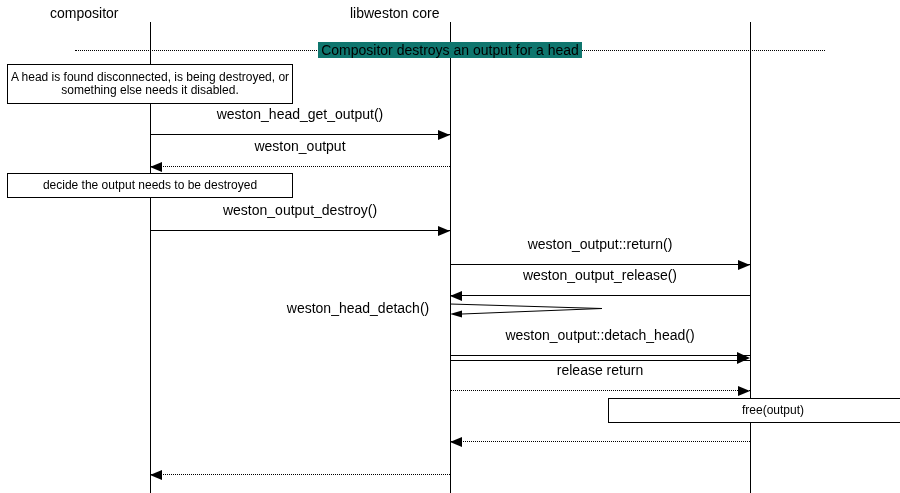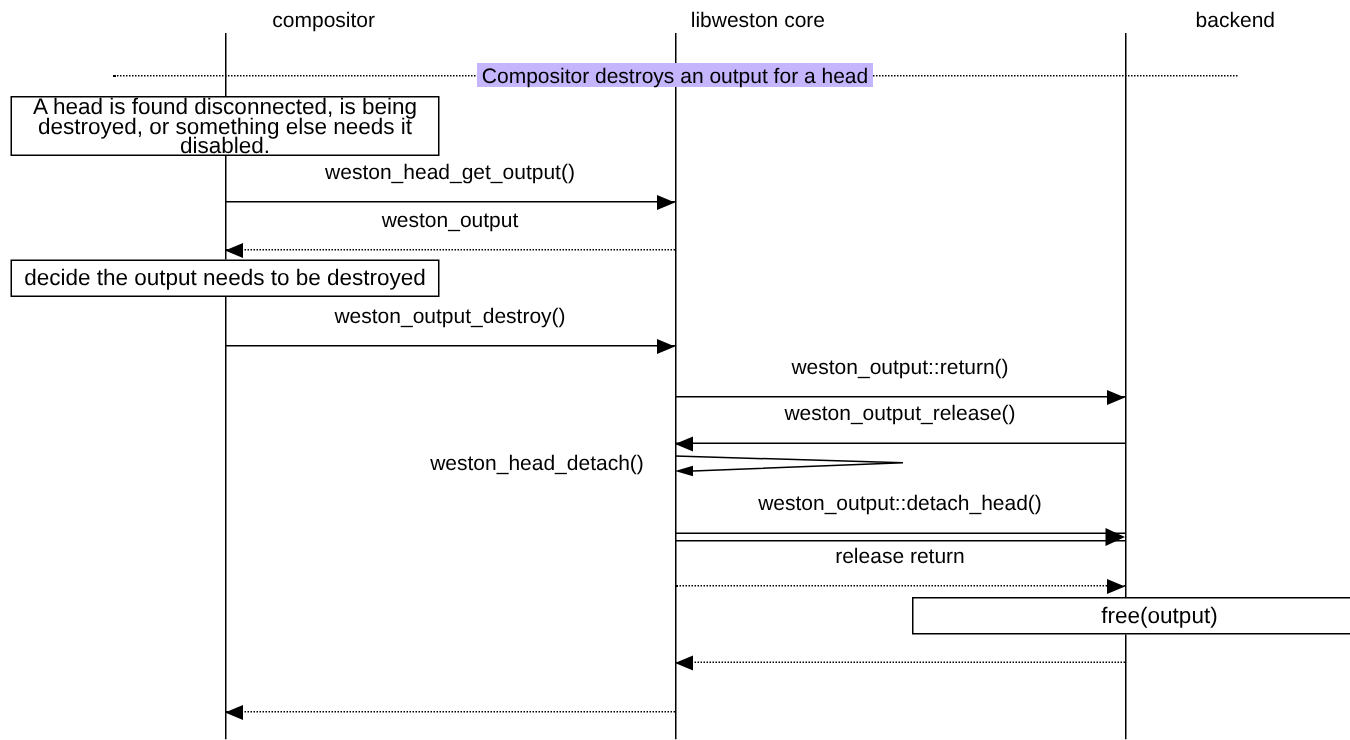--- a/index.html
+++ b/index.html
@@ -11,21 +11,21 @@
     background: #ffffff;
     font-family: "Liberation Sans", sans-serif;
     font-size: 14px;
     color: #000000;
     overflow: hidden;
   }
   .plabel {
     position: absolute;
     top: 5px;
     width: 200px;
-    text-align: right;
+    text-align: left;
     line-height: 16px;
     white-space: nowrap;
   }
   .lifeline {
     position: absolute;
     top: 22px;
     width: 1px;
     height: 471px;
     background: #000000;
   }
@@ -39,33 +39,33 @@
   }
   .divider-label {
     position: absolute;
     top: 43px;
     left: 0;
     width: 900px;
     text-align: center;
     line-height: 15px;
   }
   .divider-label span {
-    background: #c4b5fd;
+    background: #0f766e;
     padding: 0 3px;
   }
   .note {
     position: absolute;
     box-sizing: border-box;
     border: 1px solid #000000;
     background: #ffffff;
     display: flex;
     align-items: center;
     justify-content: center;
     text-align: center;
-    font-size: 15px;
+    font-size: 12px;
     line-height: 13px;
   }
   .msg {
     position: absolute;
     text-align: center;
   }
   .msg-label {
     height: 14px;
     line-height: 14px;
     margin-bottom: 13px;
@@ -122,21 +122,20 @@
     top: 301px;
   }
 </style>
 </head>
 <body>
 
 <div class="diagram">
 
   <div class="plabel" style="left:50px">compositor</div>
   <div class="plabel" style="left:350px">libweston core</div>
-  <div class="plabel" style="left:650px">backend</div>
 
   <div class="lifeline" style="left:150px"></div>
   <div class="lifeline" style="left:450px"></div>
   <div class="lifeline" style="left:750px"></div>
 
   <div class="divider-line"></div>
   <div class="divider-label">
     <span>Compositor destroys an output for a head</span>
   </div>
 

